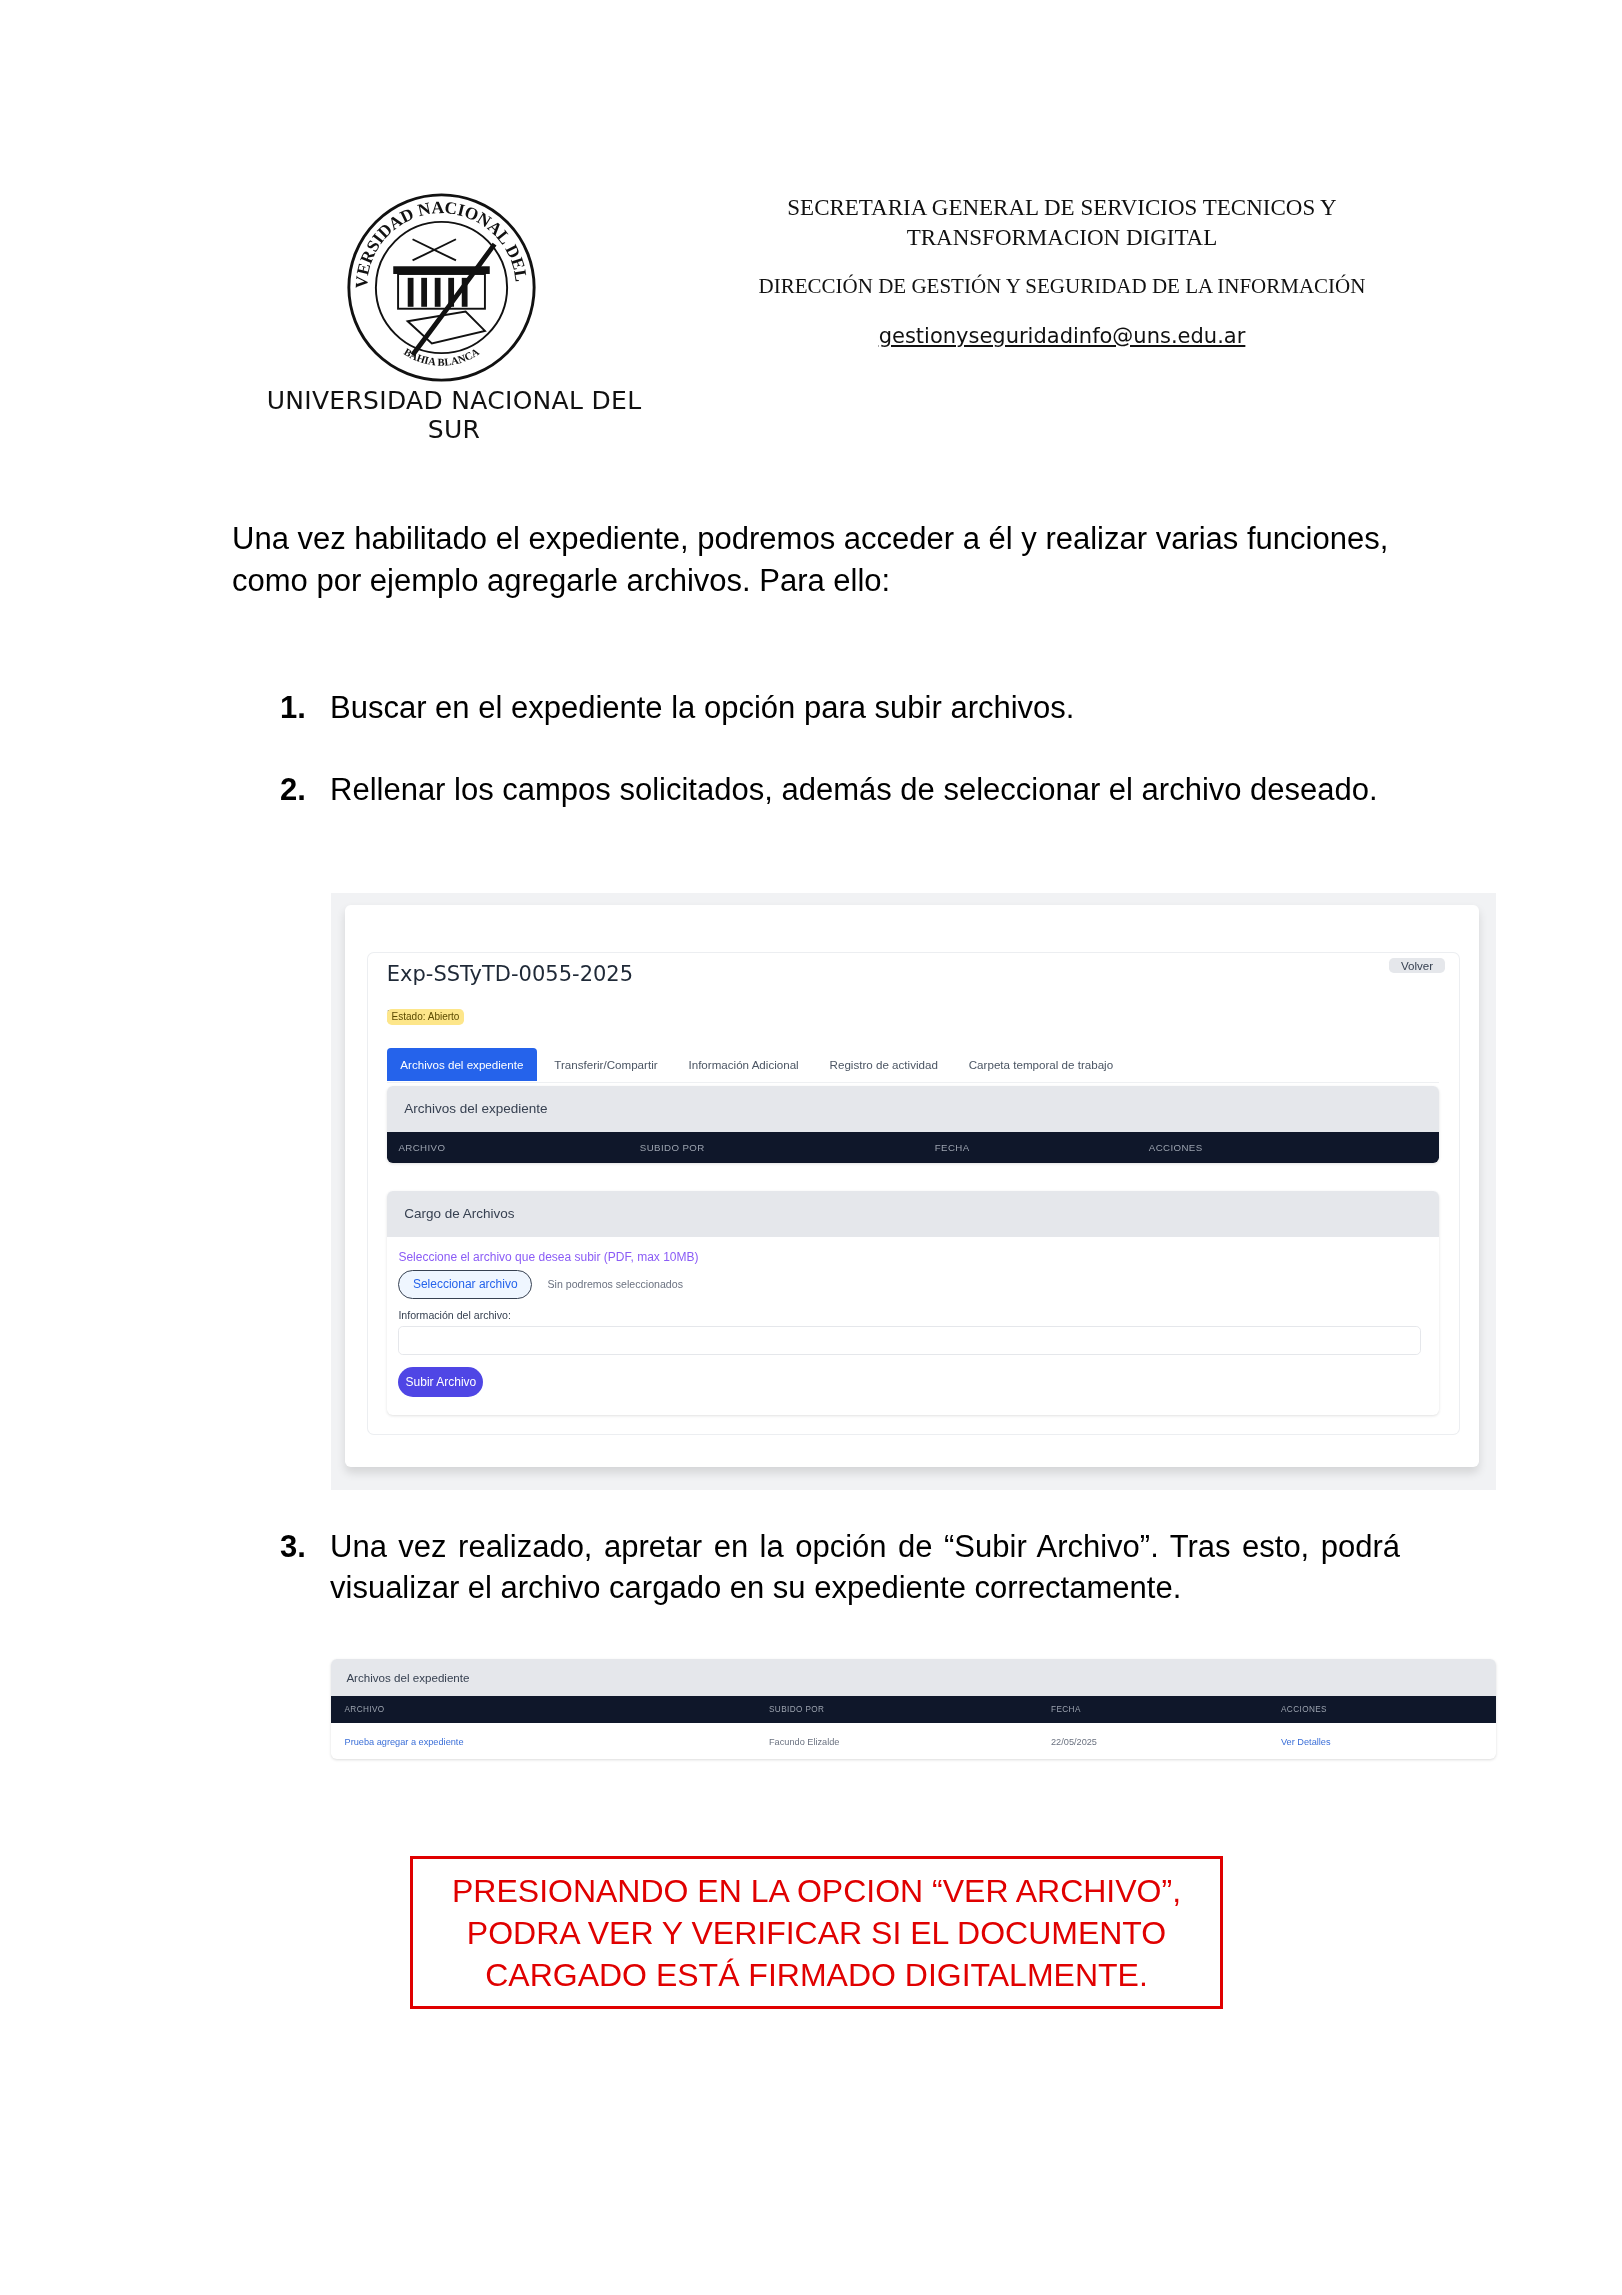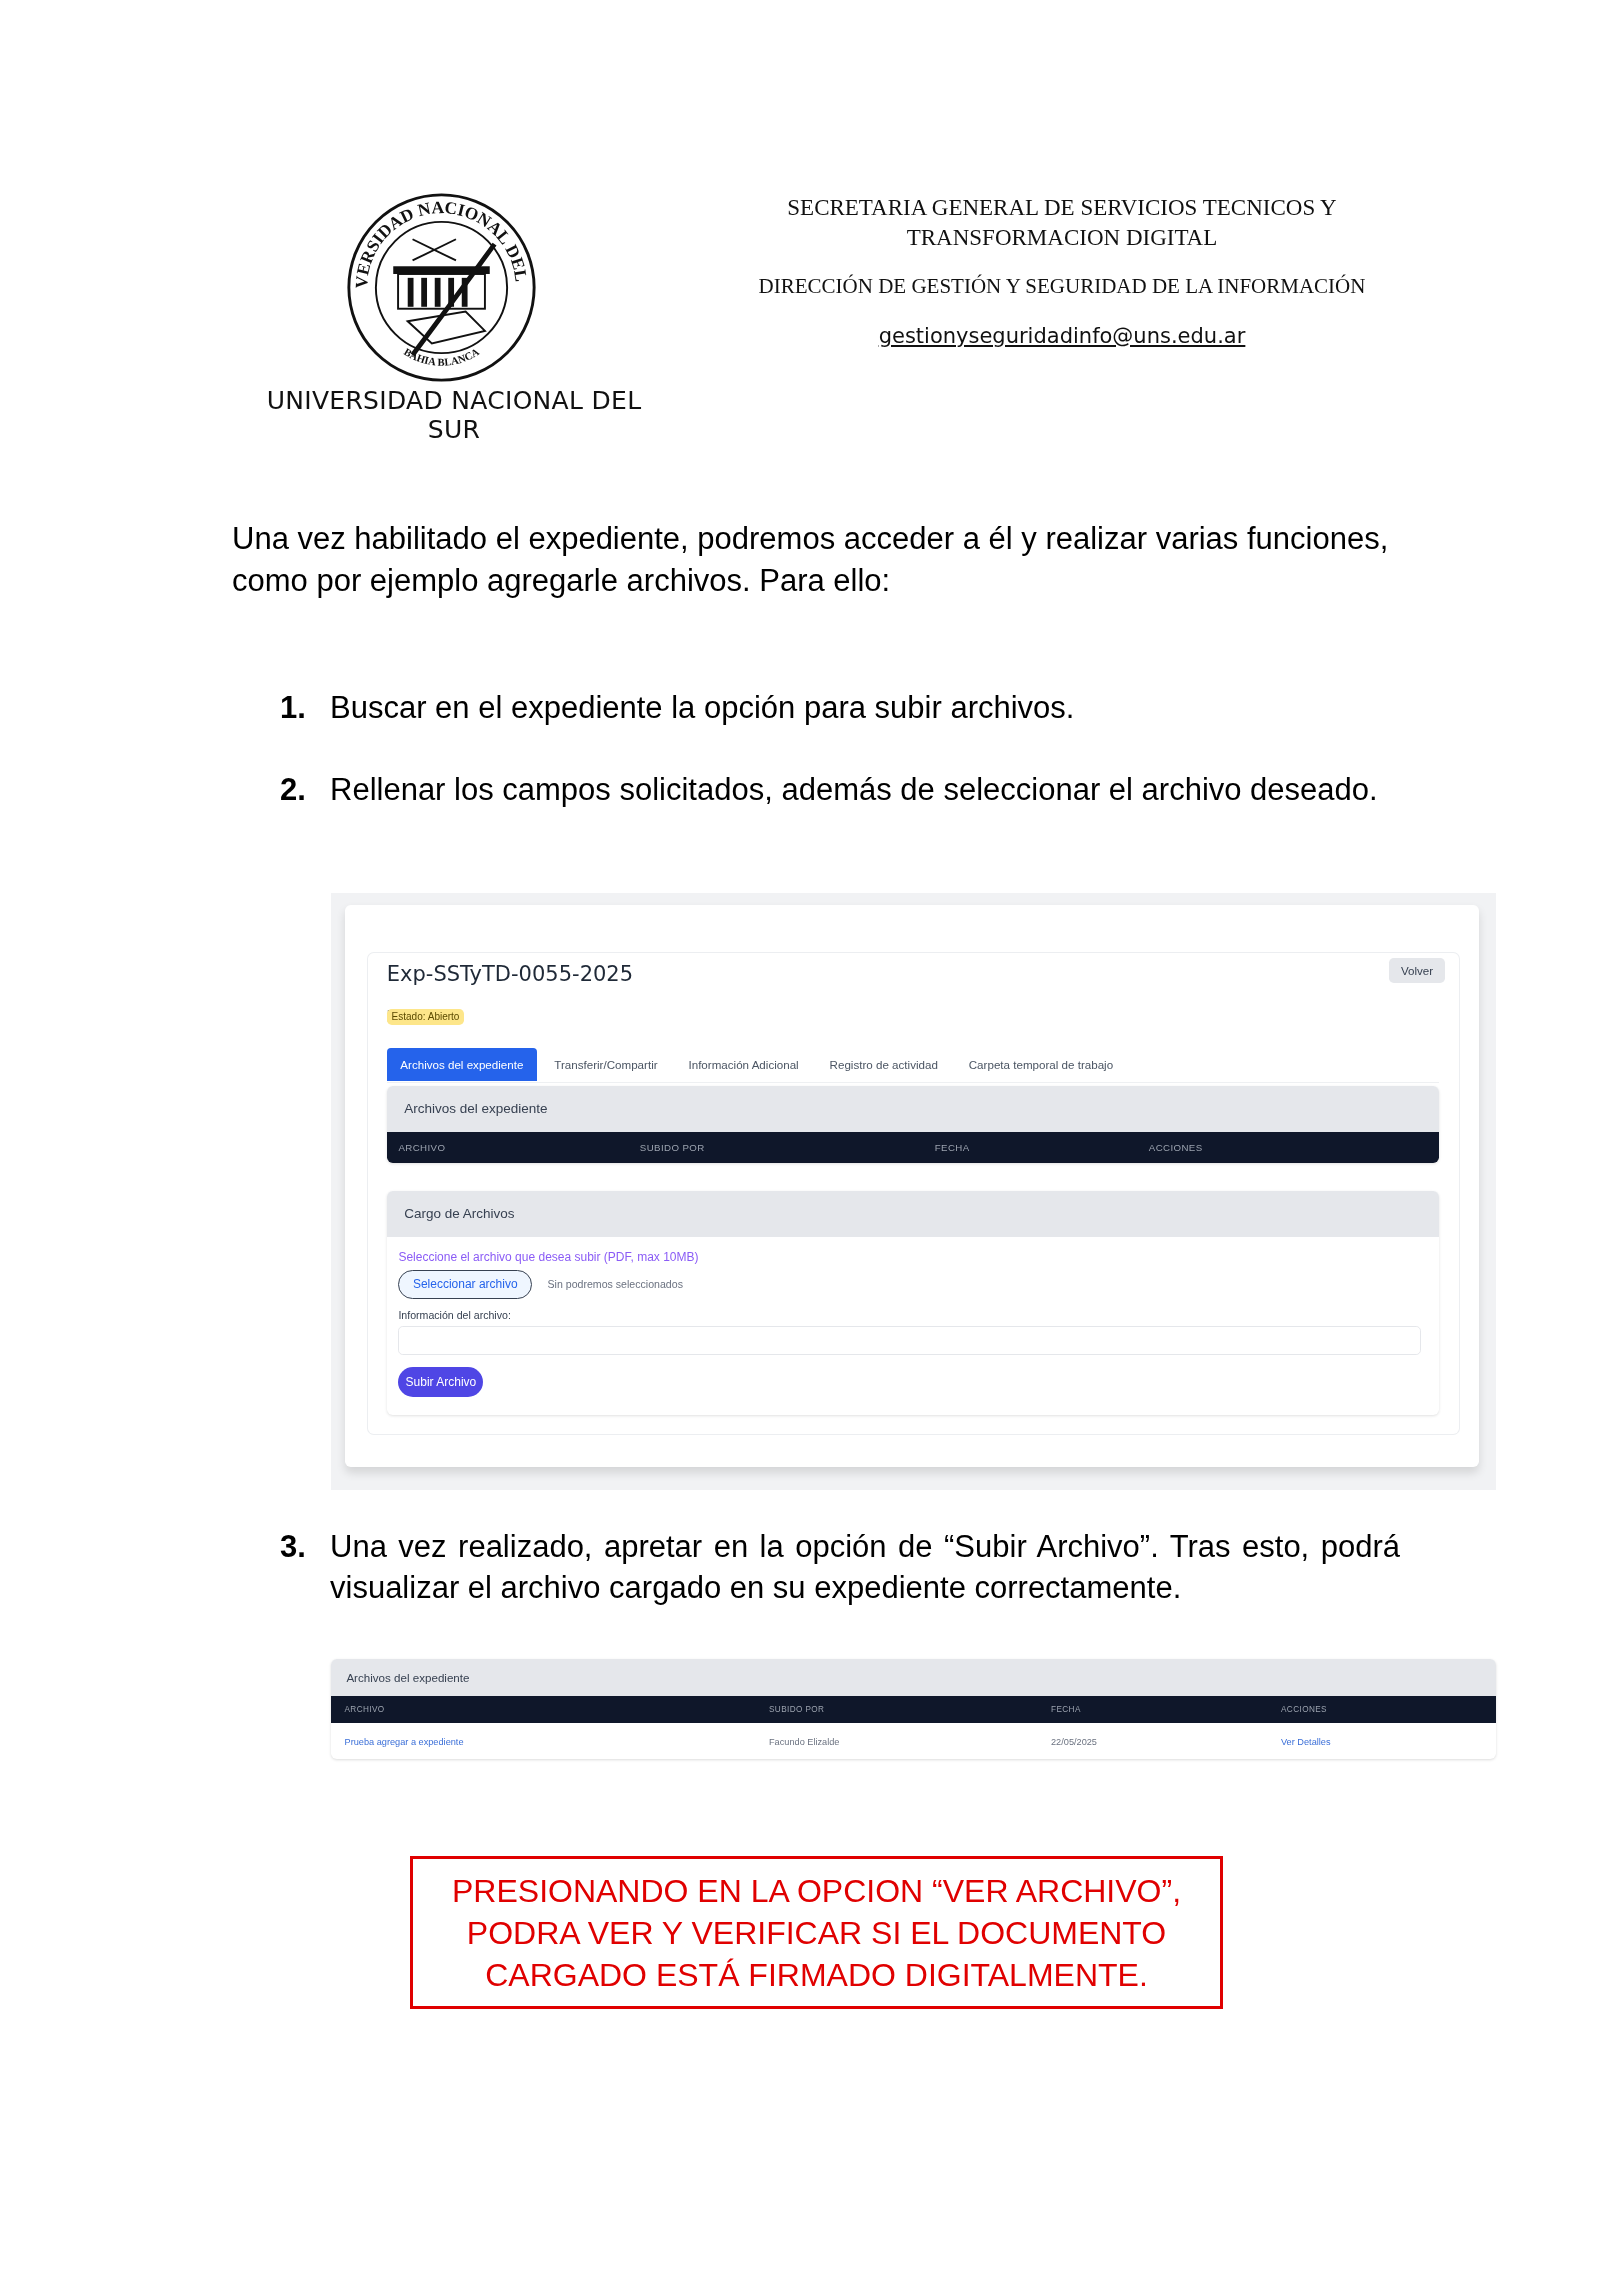--- a/index.html
+++ b/index.html
@@ -29,21 +29,21 @@
     
     .shot1 { position: absolute; left: 331px; top: 893px; width: 1165px; height: 597px; background: #f1f2f4; }
     .shot1-page { position: absolute; left: 13.5px; top: 11.6px; width: 1134px; height: 562px; background: #fff;
       border-radius: 5.8px; box-shadow: 0 5.8px 9.7px rgba(0,0,0,0.12); }
     .shot1-card { position: absolute; left: 23px; top: 48px; width: 1091px; height: 481px; background: #fff;
       border-radius: 5.8px; box-shadow: 0 0 0 1px #eceef1; }
     .exp-title { position: absolute; left: 19.3px; top: 9.7px; font-family: "DejaVu Sans", sans-serif; font-size: 21px; color: #1f2937; }
     .exp-sub { position: absolute; left: 19.3px; top: 55px; font-size: 16px; color: #6b7280; font-weight: bold; }
     .badge { position: absolute; left: 19.3px; top: 56px; padding: 2.9px 4.8px; background: #fde68a; border-radius: 4.8px;
       font-size: 10px; color: #5b4a00; }
-    .btn-volver { position: absolute; right: 13.5px; top: 5.8px; width: 56px; height: 25px; background: #e5e7eb; border-radius: 4.8px;
+    .btn-volver { position: absolute; right: 13.5px; top: 5.8px; width: 56px; height: 15px; background: #e5e7eb; border-radius: 4.8px;
       font-size: 11.6px; color: #374151; display: flex; align-items: center; justify-content: center; }
     .tabs { position: absolute; left: 19.3px; top: 95px; width: 1052px; height: 35px; border-bottom: 1px solid #eef0f2; display: flex; }
     .tab { height: 33px; padding: 0 13.5px; font-size: 11.6px; color: #4b5563; display: flex; align-items: center; margin-right: 3.9px; }
     .tab.active { background: #2563eb; color: #fff; border-radius: 3.9px 3.9px 0 0; font-weight: 500; }
 
     .panel { position: absolute; left: 19.3px; width: 1052px; border-radius: 5.8px; background: #fff;
       box-shadow: 0 1px 2.9px rgba(0,0,0,0.12); overflow: hidden; }
     .panel-head { background: #e5e7eb; height: 46px; padding-left: 17.4px; display: flex; align-items: center;
       font-size: 13.5px; color: #374151; }
     .panel-files { top: 133px; height: 77px; }

